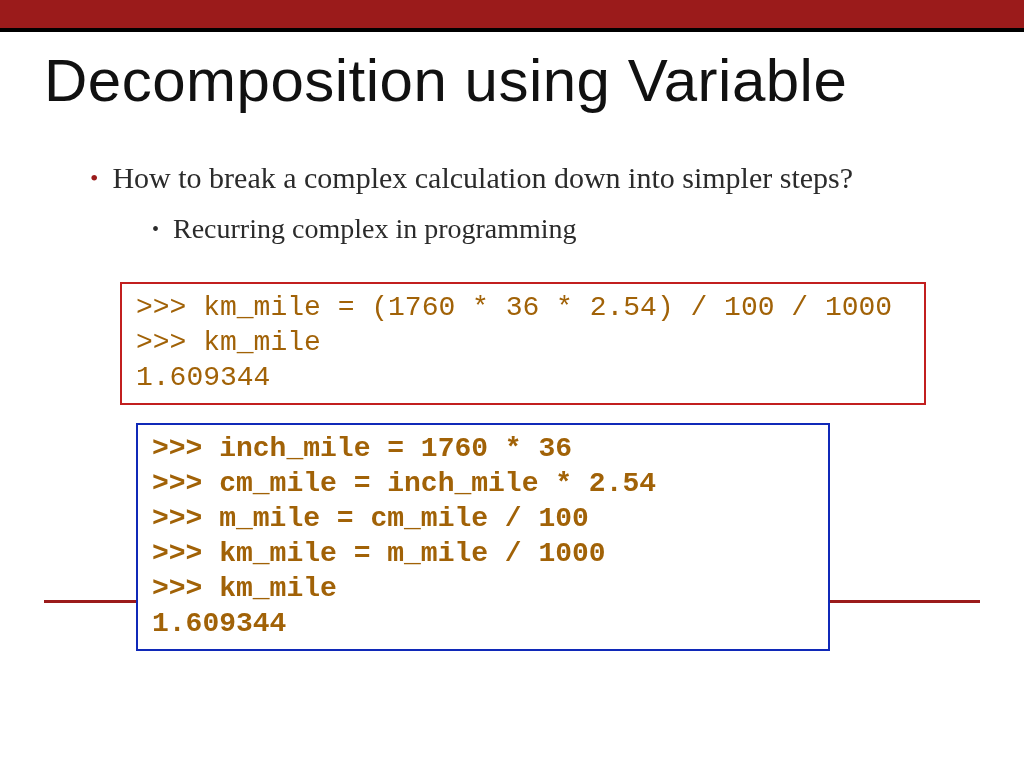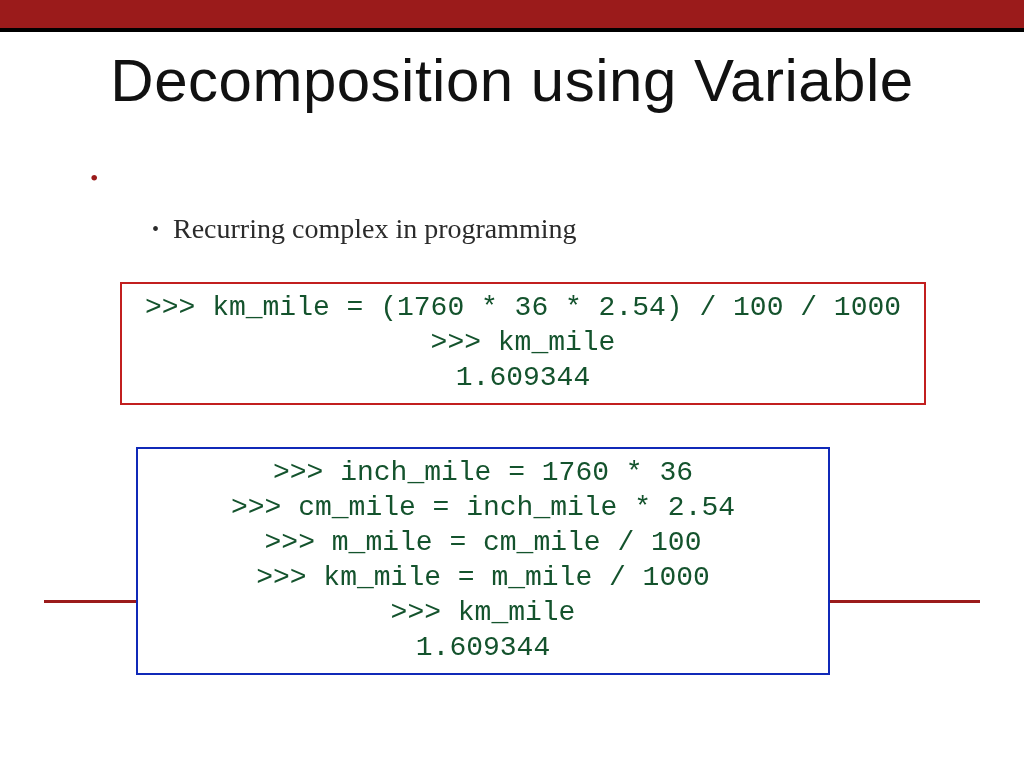--- a/index.html
+++ b/index.html
@@ -2,21 +2,20 @@
 <html><head>
 <meta charset="utf-8">
 <style>
   * { margin: 0; padding: 0; box-sizing: border-box; }
   html, body { width: 1024px; height: 768px; font-family: Georgia, 'Times New Roman', serif; background: #fff; }
   .slide {
     width: 1024px;
     height: 699px;
     position: relative;
     background: #fff;
-    text-align: center;
   }
   .top-band {
     height: 28px;
     background: #9b1b1b;
     width: 100%;
   }
   .thin-rule {
     height: 4px;
     background: #000;
     width: 100%;
@@ -60,34 +59,35 @@
     color: #2b2b2b;
     font-size: 20px;
     line-height: 1.8;
     margin-right: 14px;
     flex: 0 0 auto;
   }
   .code-box {
     font-family: 'Courier New', Courier, monospace;
     font-size: 28px;
     line-height: 1.25;
-    color: #14532d;
+    color: #a16207;
     padding: 6px 14px 8px 14px;
     white-space: pre;
     background: #fff;
   }
   .code-red {
     border: 2px solid #c21f1f;
     margin: 34px 42px 0 64px;
   }
   .code-blue {
     border: 2.5px solid #1029b8;
-    margin: 42px 138px 0 80px;
+    margin: 18px 138px 0 80px;
     position: relative;
     z-index: 2;
+    font-weight: bold;
   }
   .footer-rule {
     position: absolute;
     left: 44px;
     right: 44px;
     bottom: 96px;
     height: 3px;
     background: #9b1b1b;
     z-index: 1;
   }
@@ -98,20 +98,21 @@
 <div class="slide">
 
   <div class="top-band"></div>
   <div class="thin-rule"></div>
 
   <h1 class="title">Decomposition using Variable</h1>
 
   <div class="body">
     <div class="bullet-l1">
       <span class="dot">•</span>
+      <span>How to break a complex calculation down into simpler steps?</span>
     </div>
     <div class="bullet-l2">
       <span class="dot">•</span>
       <span>Recurring complex in programming</span>
     </div>
 
     <div class="code-box code-red">&gt;&gt;&gt; km_mile = (1760 * 36 * 2.54) / 100 / 1000
 &gt;&gt;&gt; km_mile
 1.609344</div>
 

